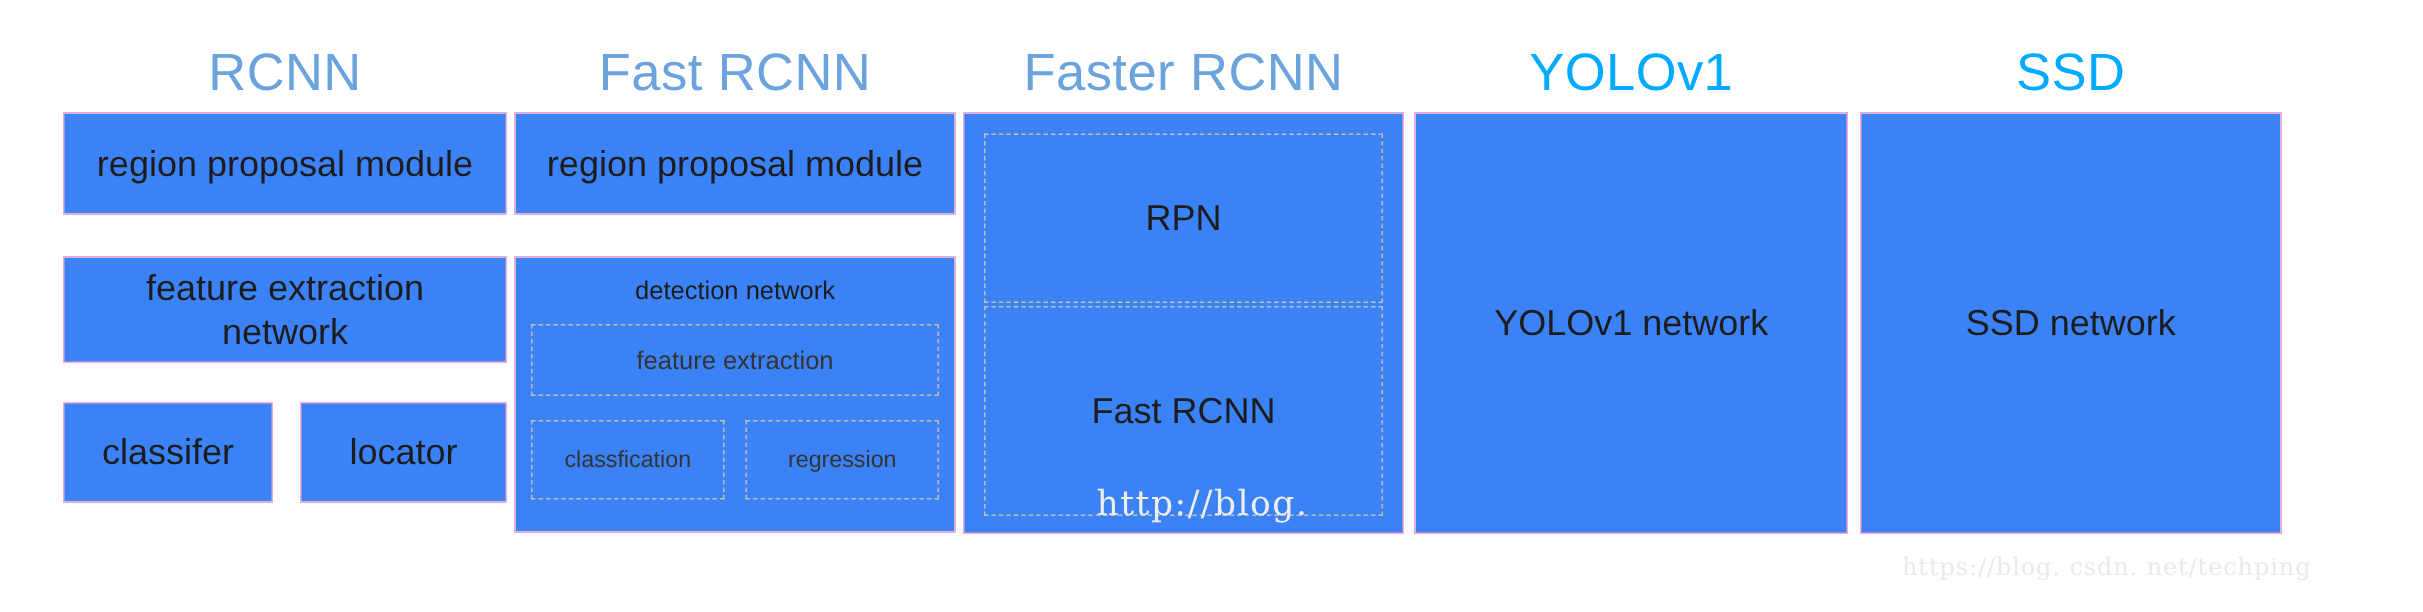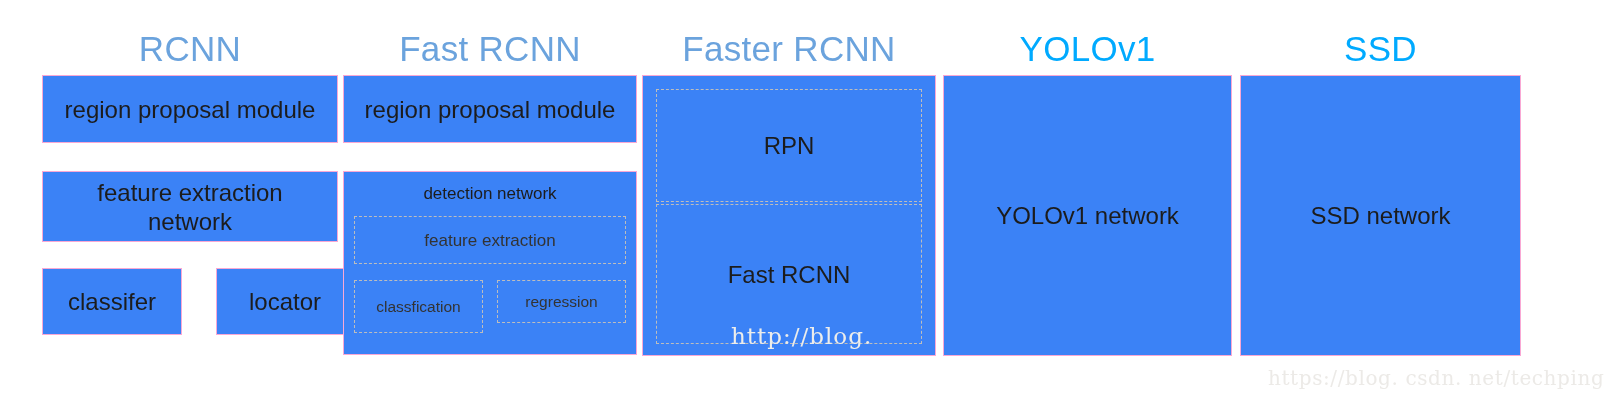--- a/index.html
+++ b/index.html
@@ -85,21 +85,21 @@
   #col-rcnn { left: 42px; width: 296px; }
   #rcnn-proposal { height: 68px; }
   #rcnn-feature {
     margin-top: 28px;
     height: 71px;
     flex-direction: column;
   }
   #rcnn-row {
     margin-top: 26px;
     display: flex;
-    gap: 34px;
+    gap: 18px;
     height: 67px;
   }
   #rcnn-classifer { flex: 0 0 140px; height: 67px; }
   #rcnn-locator   { flex: 0 0 138px; height: 67px; }
 
   
   #col-fastrcnn { left: 343px; width: 294px; }
   #fast-proposal { height: 68px; }
   #fast-detection {
     margin-top: 28px;
@@ -117,21 +117,21 @@
     margin-top: 6px;
     height: 48px;
   }
   #fast-sub-row {
     margin-top: 16px;
     display: flex;
     gap: 14px;
     height: 53px;
   }
   #fast-classfication { flex: 1 1 0; height: 53px; }
-  #fast-regression    { flex: 1 1 0; height: 43px; text-align: right; }
+  #fast-regression    { flex: 1 1 0; height: 53px; text-align: right; }
 
   
   #col-fasterrcnn { left: 642px; width: 294px; }
   #faster-outer {
     height: 281px;
     display: block;
     padding: 13px 13px 1px 13px;
     position: relative;
   }
   #faster-rpn {
@@ -163,21 +163,21 @@
   
   #col-ssd { left: 1240px; width: 281px; }
   #ssd-box { height: 281px; }
 
   
   #bottom-watermark {
     position: absolute;
     left: 1268px;
     top: 368px;
     font-family: "DejaVu Serif", serif;
-    font-size: 20px;
+    font-size: 16px;
     line-height: 20px;
     letter-spacing: 0.6px;
     color: #eceae7;
     white-space: nowrap;
     pointer-events: none;
   }
 </style>
 </head>
 <body>
 

